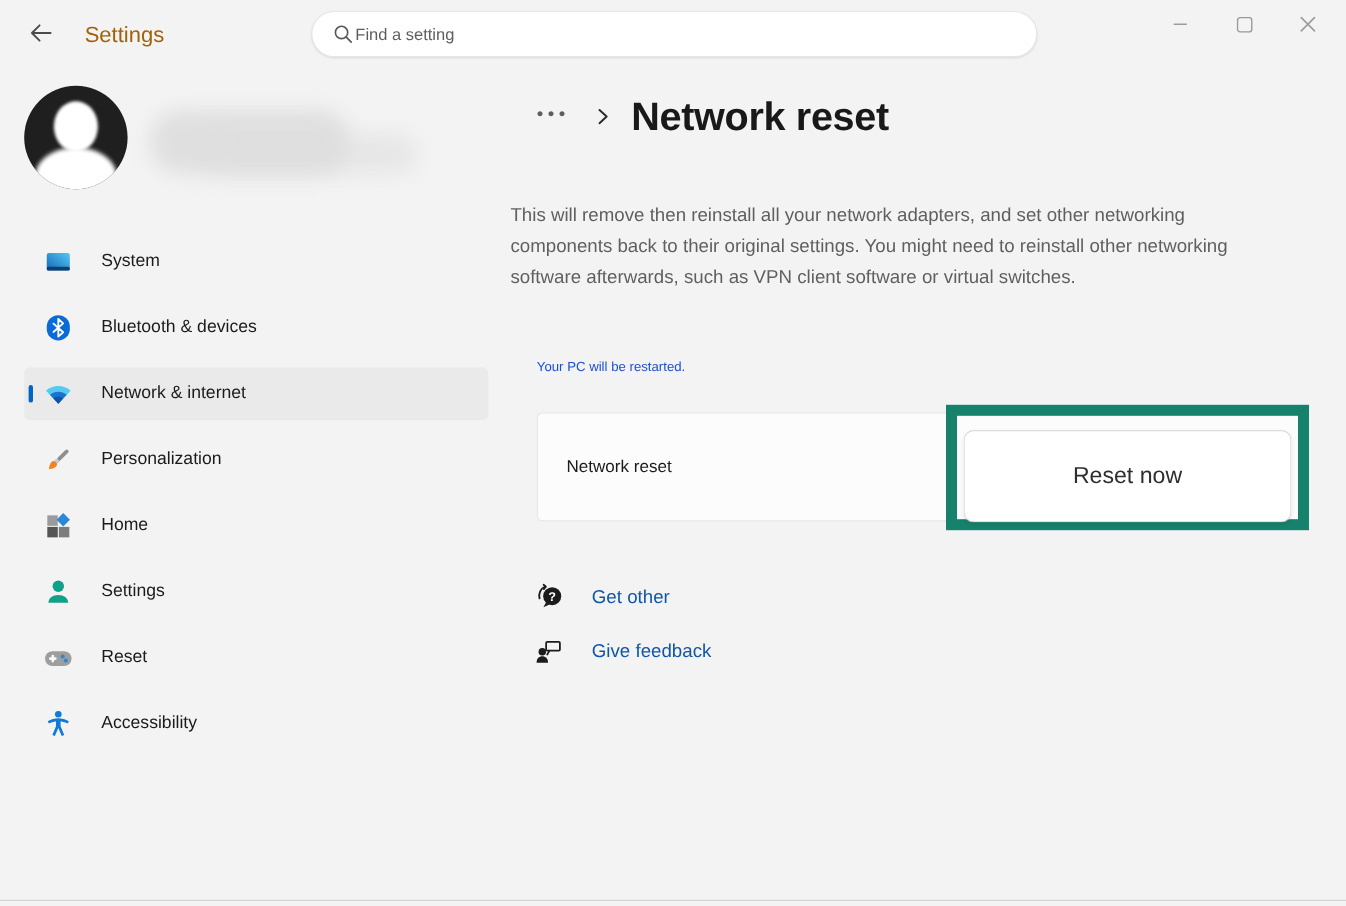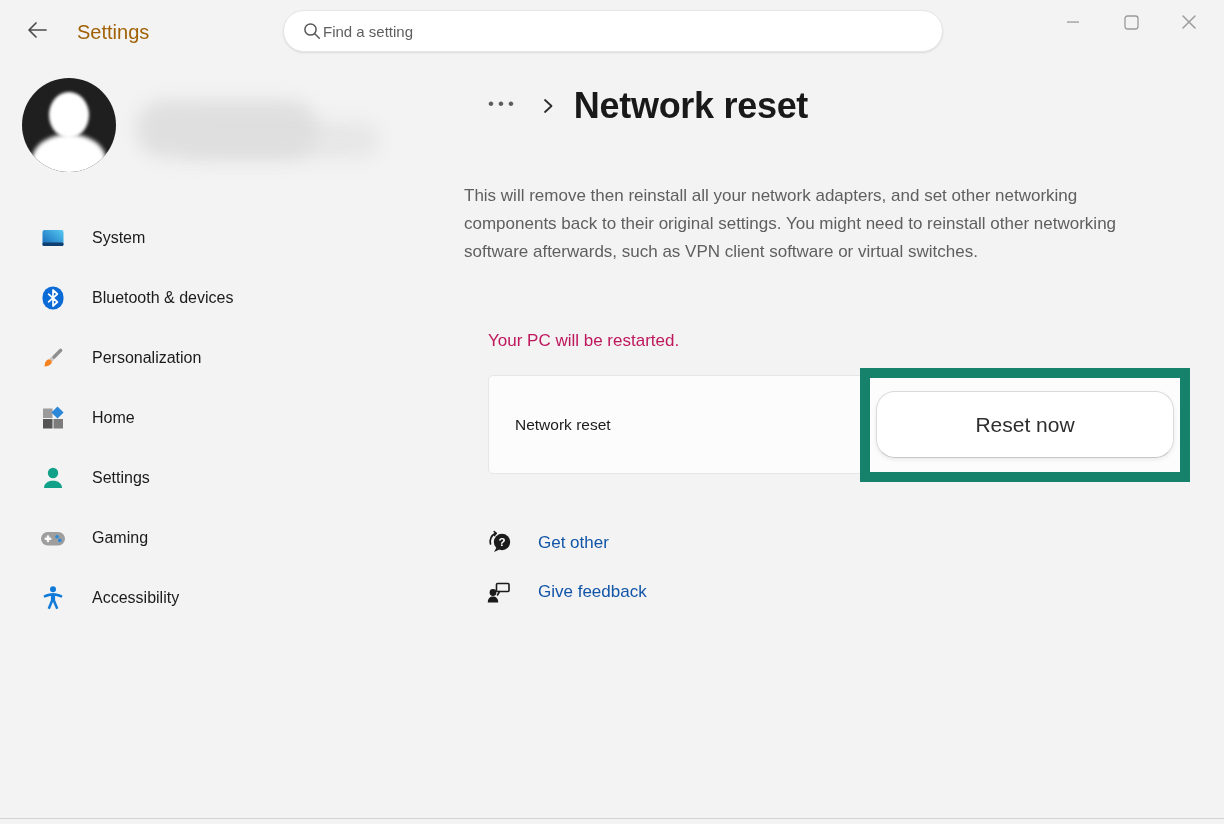--- a/index.html
+++ b/index.html
@@ -92,36 +92,36 @@
   .crumb-chevron { margin:0 19px 0 23px; }
   .page-title {
     font-size:36px; font-weight:700; color:#191919; letter-spacing:-0.3px;
   }
   .description {
     position:absolute; left:464px; top:165px; width:706px;
     font-size:17px; line-height:28px; color:#5f5f5f;
   }
   .restart-note {
     position:absolute; left:488px; top:314px;
-    font-size:17px; color:#be185d;
+    font-size:12px; color:#1d4ed8;
   }
   .reset-card {
     position:absolute; left:488px; top:375px; width:702px; height:99px;
     background:#fcfcfc; border:1px solid #e6e6e6; border-radius:5px;
     display:flex; align-items:center; padding-left:26px;
   }
   .reset-card .card-label { font-size:15.5px; color:#1b1b1b; }
   .highlight-box {
     position:absolute; left:860px; top:368px; width:330px; height:114px;
     border:10px solid #17826c; z-index:5; pointer-events:none;
   }
   .reset-btn {
-    position:absolute; left:876px; top:391px; width:298px; height:67px;
+    position:absolute; left:876px; top:391px; width:298px; height:84px;
     background:#ffffff; border:1px solid #dadada; border-bottom-color:#c6c6c6;
-    border-radius:19px; box-shadow:0 2px 4px rgba(0,0,0,0.07);
+    border-radius:9px; box-shadow:0 2px 4px rgba(0,0,0,0.07);
     font-family:"Liberation Sans", sans-serif;
     font-size:21px; color:#2e2e2e; z-index:6; cursor:pointer;
   }
   .help-link-row {
     position:absolute; left:486px; display:flex; align-items:center; gap:25px;
   }
   .help-link-row .icon { width:27px; height:27px; flex:none; }
   .link-text {
     font-size:17px; color:#1155a8; cursor:pointer; text-decoration:none;
   }
@@ -206,20 +206,31 @@
   <div class="nav-item">
     <span class="icon">
       <svg viewBox="0 0 26 26" width="26" height="26">
         <rect x="2.5" y="1.5" width="21" height="23" rx="10.5" fill="#0a6ad6"></rect>
         <path d="M13 5 V21 M13 5 L17.4 9 L8.6 16.8 M13 21 L17.4 17 L8.6 9.2" stroke="#ffffff" stroke-width="1.7" fill="none" stroke-linecap="round" stroke-linejoin="round"></path>
       </svg>
     </span>
     <span class="label">Bluetooth &amp; devices</span>
   </div>
 
+  <div class="nav-item selected">
+    <span class="accent-pill"></span>
+    <span class="icon">
+      <svg viewBox="0 0 26 26" width="26" height="26">
+        <path d="M13 22 L1.8 10.2 A17 17 0 0 1 24.2 10.2 Z" fill="#56cbf0"></path>
+        <path d="M13 22 L5.4 13.9 A11.5 11.5 0 0 1 20.6 13.9 Z" fill="#1c73cf"></path>
+        <path d="M13 22 L8.6 17.3 A7 7 0 0 1 17.4 17.3 Z" fill="#0e55a8"></path>
+      </svg>
+    </span>
+    <span class="label">Network &amp; internet</span>
+  </div>
 
   <div class="nav-item">
     <span class="icon">
       <svg viewBox="0 0 26 26" width="26" height="26">
         <g transform="rotate(45 13 13)">
           <rect x="11.3" y="0.5" width="3.4" height="13" rx="1.6" fill="#8f8f8f"></rect>
           <rect x="10.9" y="13.2" width="4.2" height="3" rx="1" fill="#c9c9c9"></rect>
           <path d="M13 16 C15.6 16 16.4 18.2 15.6 20.6 C15 22.6 13.8 24 13 25 C12.2 24 11 22.6 10.4 20.6 C9.6 18.2 10.4 16 13 16 Z" fill="#f5821f"></path>
         </g>
       </svg>
@@ -253,21 +264,21 @@
   <div class="nav-item">
     <span class="icon">
       <svg viewBox="0 0 26 26" width="26" height="26">
         <rect x="1" y="7" width="24" height="13.5" rx="6.7" fill="#9e9e9e"></rect>
         <rect x="6.8" y="10.2" width="2.4" height="7" rx="1" fill="#ffffff" opacity="0.9"></rect>
         <rect x="4.5" y="12.5" width="7" height="2.4" rx="1" fill="#ffffff" opacity="0.9"></rect>
         <circle cx="17" cy="11.8" r="1.8" fill="#2b88d8"></circle>
         <circle cx="19.8" cy="15.4" r="1.8" fill="#2b88d8"></circle>
       </svg>
     </span>
-    <span class="label">Gaming</span>
+    <span class="label">Reset</span>
   </div>
 
   <div class="nav-item">
     <span class="icon">
       <svg viewBox="0 0 26 26" width="26" height="26">
         <circle cx="13" cy="4.3" r="3" fill="#0f7ad8"></circle>
         <path d="M13 8 C10 8 6.2 9 3.4 10.7 L4.5 12.8 C7.2 11.4 10.2 10.9 10.9 10.9 L10.9 15.2 L7.6 23.2 L9.9 24.2 L13 16.8 L16.1 24.2 L18.4 23.2 L15.1 15.2 L15.1 10.9 C15.8 10.9 18.8 11.4 21.5 12.8 L22.6 10.7 C19.8 9 16 8 13 8 Z" fill="#0f7ad8"></path>
       </svg>
     </span>
     <span class="label">Accessibility</span>

